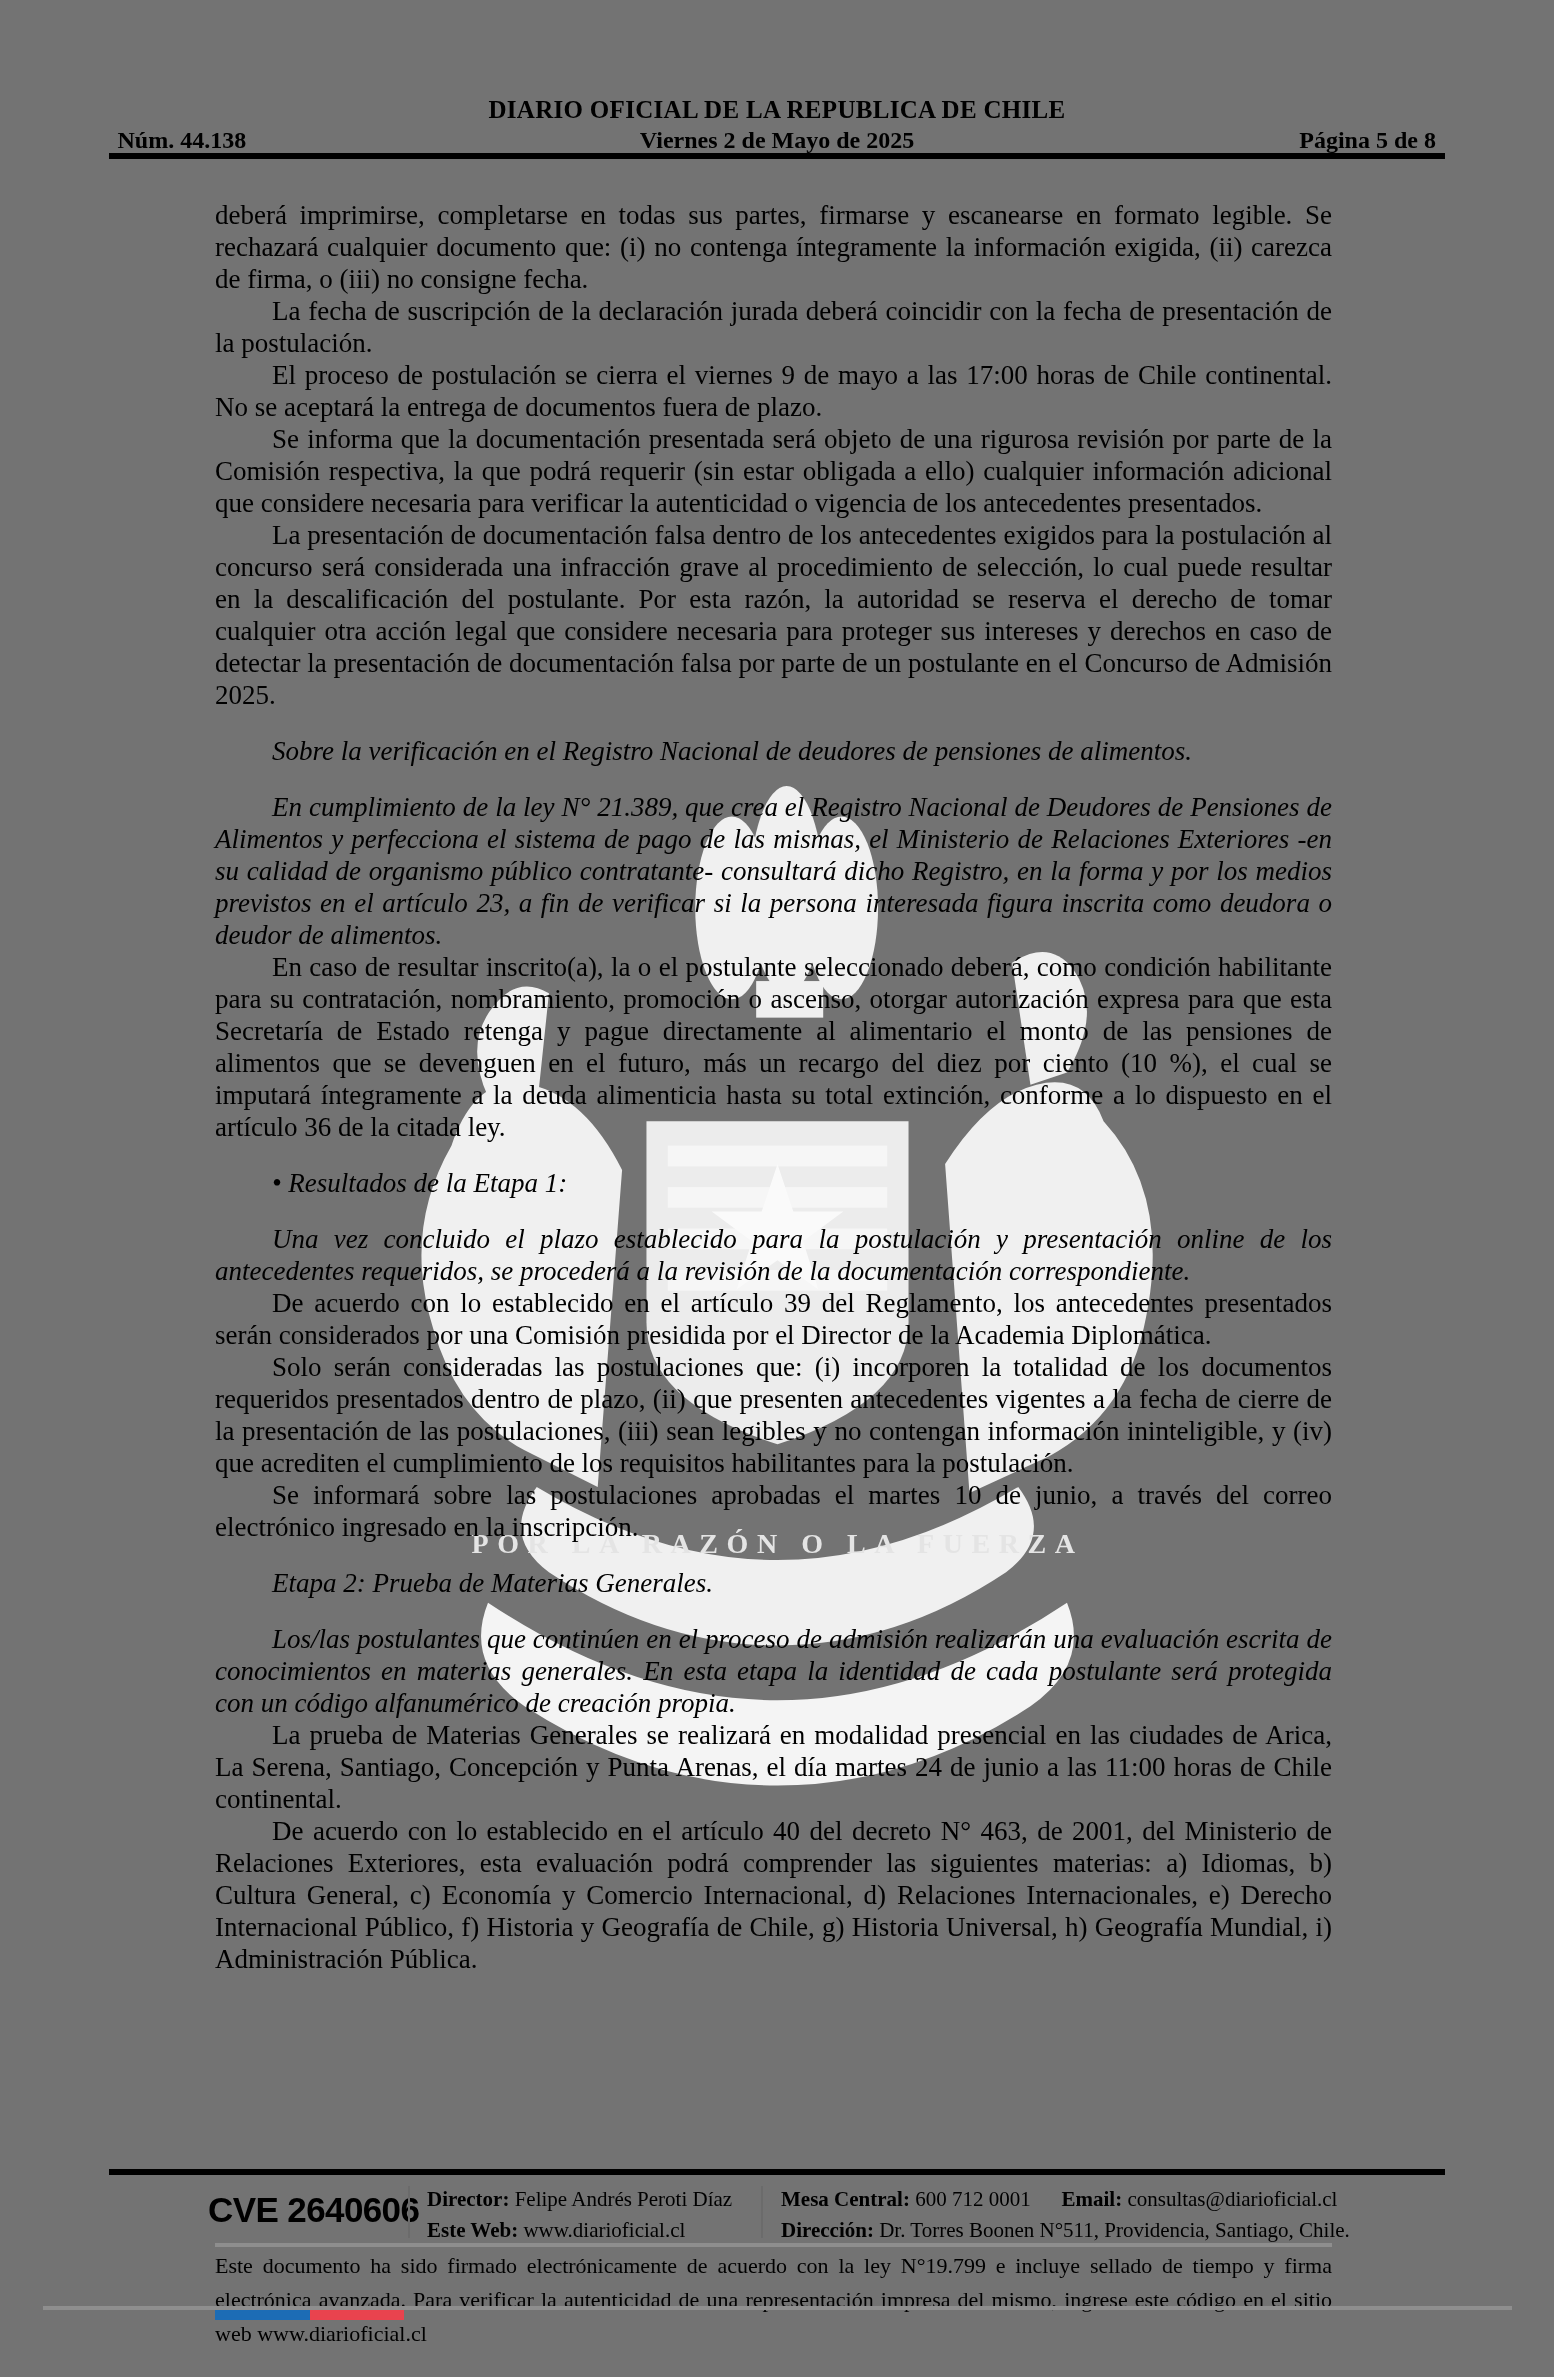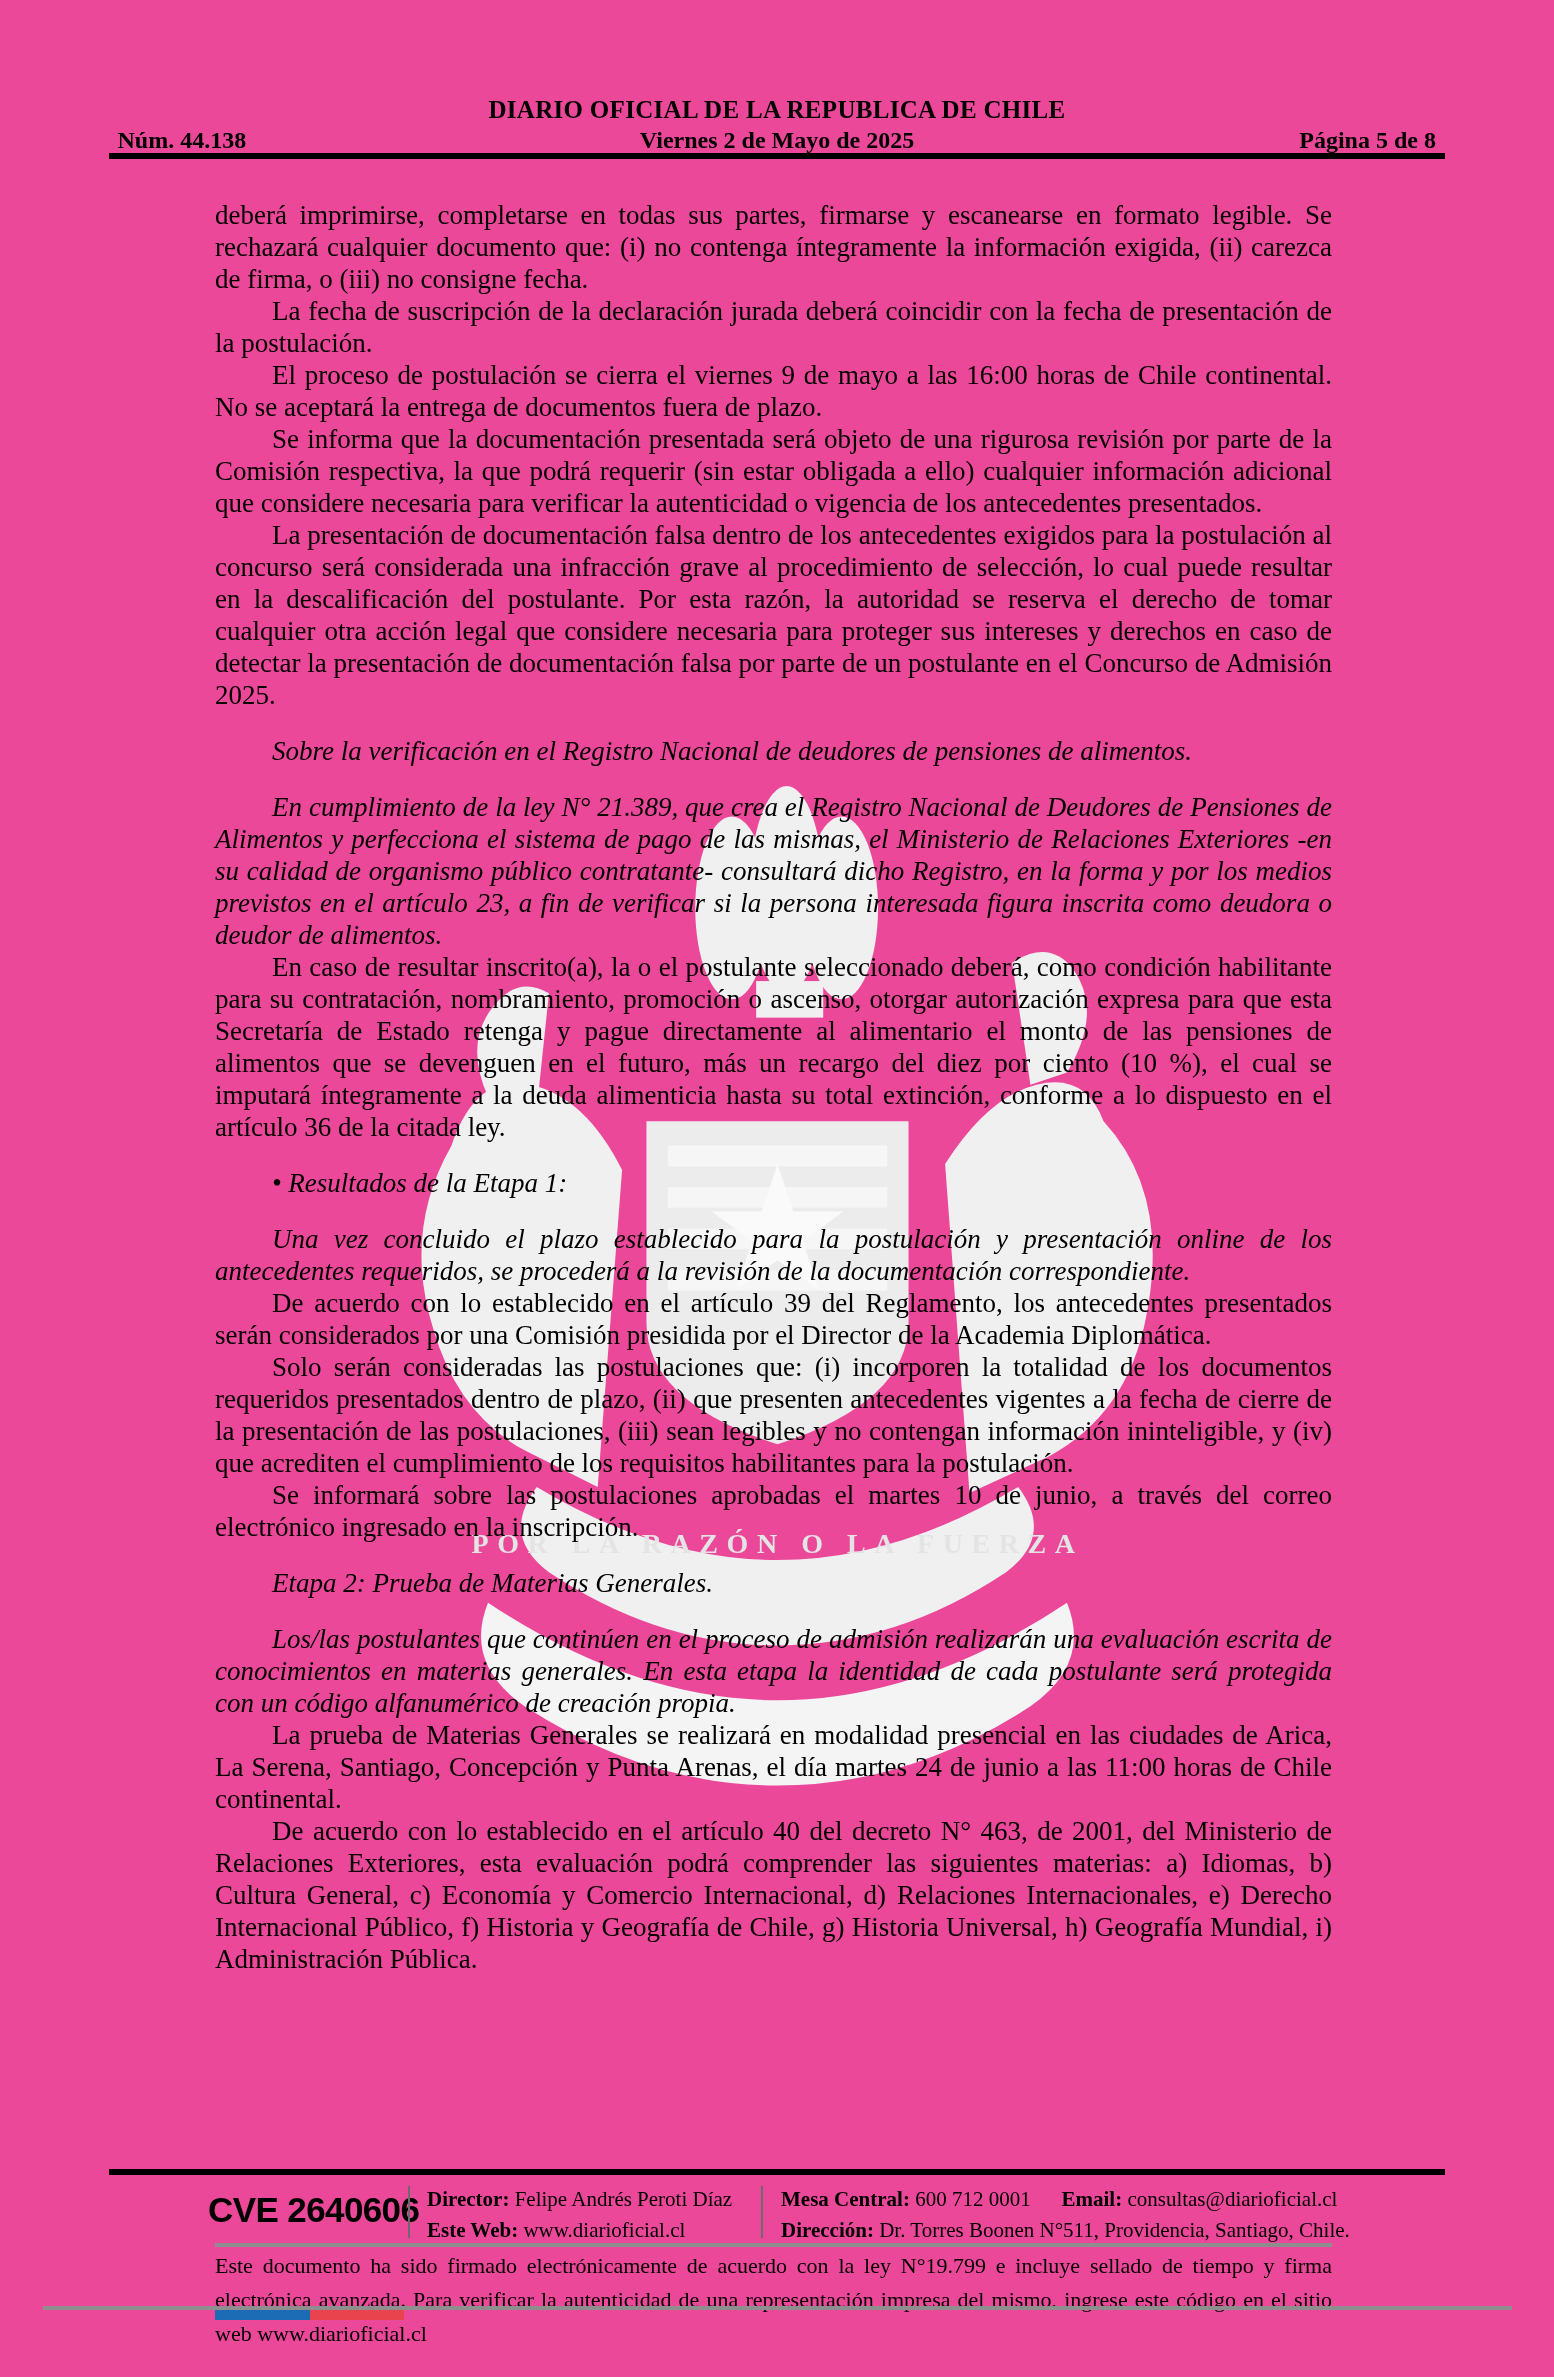--- a/index.html
+++ b/index.html
@@ -1,20 +1,20 @@
 <!DOCTYPE html>
 <html style="font-size:9.8px"><head>
 <meta charset="utf-8">
 <style>
   html, body { margin: 0; padding: 0; background: #d8d8d8; }
   .page {
     position: relative;
     width: 1554px;
     height: 2377px;
-    background: #ec4899;
+    background: #737373;
     overflow: hidden;
     font-family: "Liberation Serif", serif;
     color: #000;
   }
 
   
   .header-title {
     position: absolute;
     top: 96px; left: 109px; width: 1336px;
     text-align: center;
@@ -163,21 +163,21 @@
 
       <path d="M380 1260 q200 120 395 120 q195 0 395 -120 q60 80 -20 140 q-180 120 -375 120 q-195 0 -375 -120 q-80 -60 -20 -140 z"></path>
       <path d="M300 1450 q240 160 475 160 q235 0 475 -160 q40 100 -60 170 q-200 130 -415 130 q-215 0 -415 -130 q-100 -70 -60 -170 z" fill="#f4f4f4"></path>
     </g>
     <text class="wm-motto" x="775" y="1368" text-anchor="middle">POR LA RAZÓN O LA FUERZA</text>
   </svg>
 
   <div class="body-blocks">
       <p class="para">deberá imprimirse, completarse en todas sus partes, firmarse y escanearse en formato legible. Se rechazará cualquier documento que: (i) no contenga íntegramente la información exigida, (ii) carezca de firma, o (iii) no consigne fecha.</p>
       <p class="para indent">La fecha de suscripción de la declaración jurada deberá coincidir con la fecha de presentación de la postulación.</p>
-      <p class="para indent">El proceso de postulación se cierra el viernes 9 de mayo a las 16:00 horas de Chile continental. No se aceptará la entrega de documentos fuera de plazo.</p>
+      <p class="para indent">El proceso de postulación se cierra el viernes 9 de mayo a las 17:00 horas de Chile continental. No se aceptará la entrega de documentos fuera de plazo.</p>
       <p class="para indent">Se informa que la documentación presentada será objeto de una rigurosa revisión por parte de la Comisión respectiva, la que podrá requerir (sin estar obligada a ello) cualquier información adicional que considere necesaria para verificar la autenticidad o vigencia de los antecedentes presentados.</p>
       <p class="para indent">La presentación de documentación falsa dentro de los antecedentes exigidos para la postulación al concurso será considerada una infracción grave al procedimiento de selección, lo cual puede resultar en la descalificación del postulante. Por esta razón, la autoridad se reserva el derecho de tomar cualquier otra acción legal que considere necesaria para proteger sus intereses y derechos en caso de detectar la presentación de documentación falsa por parte de un postulante en el Concurso de Admisión 2025.</p>
       <p class="para indent gap">Sobre la verificación en el Registro Nacional de deudores de pensiones de alimentos.</p>
       <p class="para indent gap">En cumplimiento de la ley N° 21.389, que crea el Registro Nacional de Deudores de Pensiones de Alimentos y perfecciona el sistema de pago de las mismas, el Ministerio de Relaciones Exteriores -en su calidad de organismo público contratante- consultará dicho Registro, en la forma y por los medios previstos en el artículo 23, a fin de verificar si la persona interesada figura inscrita como deudora o deudor de alimentos.</p>
       <p class="para indent">En caso de resultar inscrito(a), la o el postulante seleccionado deberá, como condición habilitante para su contratación, nombramiento, promoción o ascenso, otorgar autorización expresa para que esta Secretaría de Estado retenga y pague directamente al alimentario el monto de las pensiones de alimentos que se devenguen en el futuro, más un recargo del diez por ciento (10 %), el cual se imputará íntegramente a la deuda alimenticia hasta su total extinción, conforme a lo dispuesto en el artículo 36 de la citada ley.</p>
       <p class="para indent gap">• Resultados de la Etapa 1:</p>
       <p class="para indent gap">Una vez concluido el plazo establecido para la postulación y presentación online de los antecedentes requeridos, se procederá a la revisión de la documentación correspondiente.</p>
       <p class="para indent">De acuerdo con lo establecido en el artículo 39 del Reglamento, los antecedentes presentados serán considerados por una Comisión presidida por el Director de la Academia Diplomática.</p>
       <p class="para indent">Solo serán consideradas las postulaciones que: (i) incorporen la totalidad de los documentos requeridos presentados dentro de plazo, (ii) que presenten antecedentes vigentes a la fecha de cierre de la presentación de las postulaciones, (iii) sean legibles y no contengan información ininteligible, y (iv) que acrediten el cumplimiento de los requisitos habilitantes para la postulación.</p>
       <p class="para indent">Se informará sobre las postulaciones aprobadas el martes 10 de junio, a través del correo electrónico ingresado en la inscripción.</p>

